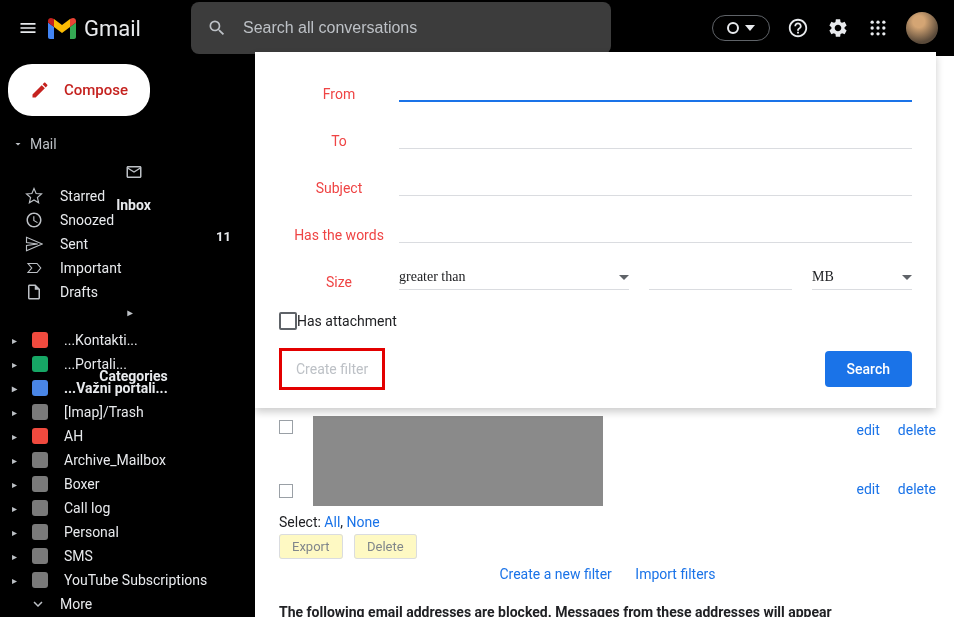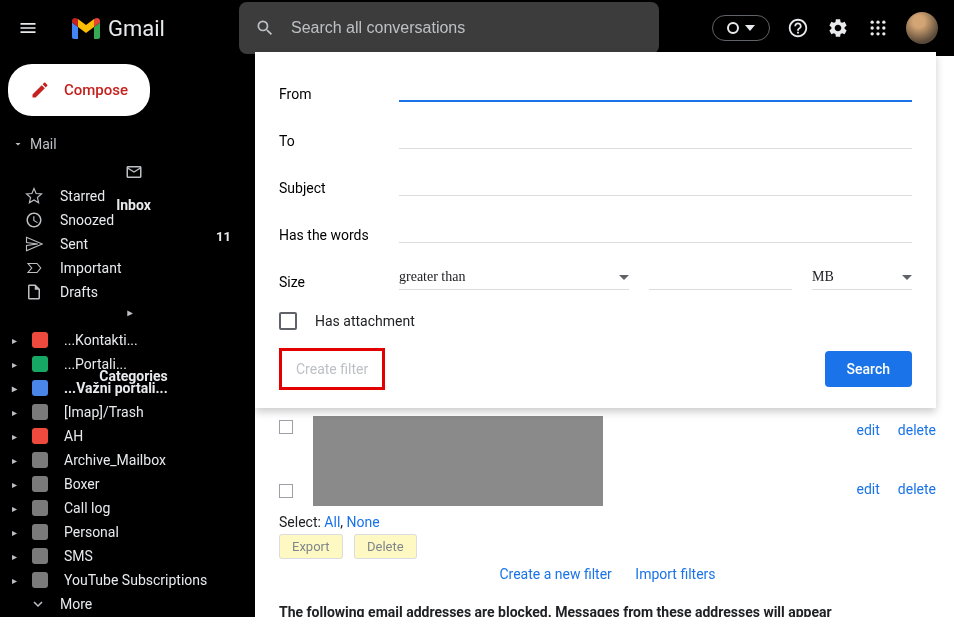--- a/index.html
+++ b/index.html
@@ -1,17 +1,17 @@
 <!DOCTYPE html>
 <html><head>
 <meta charset="utf-8">
 <style>
 * { box-sizing: border-box; margin: 0; padding: 0; }
 body { font-family: 'Google Sans', Roboto, Arial, sans-serif; background: #000; color: #e8eaed; width: 954px; height: 617px; overflow: hidden; position: relative; }
-.header { display: flex; align-items: center; height: 56px; padding: 0 16px; background: #000; gap: 24px; }
+.header { display: flex; align-items: center; height: 56px; padding: 0 16px; background: #000; gap: 0; }
 .hamburger { width: 24px; height: 24px; color: #e8eaed; cursor: pointer; display: flex; align-items: center; justify-content: center; }
 .logo-wrap { display: flex; align-items: center; gap: 8px; margin-left: 8px; }
 .logo-m { width: 28px; height: 22px; }
 .logo-text { font-size: 22px; color: #e8eaed; font-weight: 400; }
 .search-bar { flex: 0 0 420px; margin-left: 50px; height: 52px; background: #3c3c3c; border-radius: 8px; display: flex; align-items: center; padding: 0 16px; }
 .search-bar svg { margin-right: 16px; }
 .search-bar input { background: transparent; border: none; color: #e8eaed; font-size: 16px; outline: none; flex: 1; }
 .search-bar input::placeholder { color: #bdc1c6; }
 .header-right { margin-left: auto; display: flex; align-items: center; gap: 16px; }
 .status-chip { border: 1px solid #5f6368; border-radius: 20px; padding: 6px 14px; display: flex; align-items: center; gap: 6px; }
@@ -29,26 +29,26 @@
 .nav-item.bold { font-weight: 700; flex-direction: column; }
 .nav-count { margin-left: auto; margin-right: 12px; font-size: 13px; }
 .nav-icon { width: 20px; height: 20px; display: flex; align-items: center; justify-content: center; color: #bdc1c6; }
 .label-item { display: flex; align-items: center; padding: 3px 12px 3px 12px; gap: 6px; color: #e8eaed; font-size: 14px; cursor: pointer; height: 24px; }
 .label-item .expand { width: 10px; color: #bdc1c6; font-size: 10px; }
 .label-color { width: 16px; height: 16px; border-radius: 3px; margin-left: 4px; margin-right: 10px; flex-shrink: 0; }
 .label-item.bold { font-weight: 700; }
 .main { flex: 1; background: #fff; color: #202124; position: relative; }
 .search-panel { position: absolute; top: -4px; left: 0; right: 18px; background: #fff; z-index: 10; padding: 24px 24px 18px 24px; box-shadow: 0 4px 8px rgba(0,0,0,0.2); }
 .sp-row { display: flex; align-items: flex-end; margin-bottom: 22px; }
-.sp-label { width: 120px; color: #000000; font-size: 14px; }
+.sp-label { width: 120px; color: #ef4444; font-size: 14px; text-align: center; }
 .sp-input { flex: 1; border: none; border-bottom: 1px solid #dadce0; font-size: 14px; padding: 4px 0; outline: none; }
 .sp-input.focused { border-bottom: 2px solid #1a73e8; }
 .sp-select { border: none; border-bottom: 1px solid #dadce0; font-size: 14px; padding: 4px 0; background: transparent; display: flex; align-items: center; justify-content: space-between; cursor: pointer; font-family: Liberation Serif, serif; }
 .sp-select .tri { width: 0; height: 0; border-left: 5px solid transparent; border-right: 5px solid transparent; border-top: 5px solid #5f6368; }
-.sp-checkbox-row { display: flex; align-items: center; gap: 18px; margin-bottom: 18px; }
+.sp-checkbox-row { display: flex; align-items: center; gap: 0; margin-bottom: 18px; }
 .sp-checkbox { width: 18px; height: 18px; border: 2px solid #5f6368; border-radius: 2px; }
 .sp-actions { display: flex; justify-content: space-between; gap: 14px; align-items: center; }
 .create-filter-btn { color: #bdc1c6; font-size: 14px; padding: 10px 14px; border: 3px solid #e30000; cursor: pointer; }
 .search-btn { background: #1a73e8; color: #fff; font-size: 14px; font-weight: 500; padding: 10px 22px; border-radius: 4px; cursor: pointer; }
 .content-under { padding: 400px 18px 0 24px; color: #202124; font-size: 14px; }
 .filter-row { display: flex; align-items: center; margin-bottom: 16px; }
 .filter-row .cb { width: 14px; height: 14px; border: 1px solid #9aa0a6; margin-right: 20px; margin-top: 4px; }
 .filter-gray { width: 290px; height: 90px; background: #8a8a8a; margin-right: auto; }
 .filter-links { display: flex; gap: 18px; }
 .filter-links a { color: #1a73e8; cursor: pointer; }

